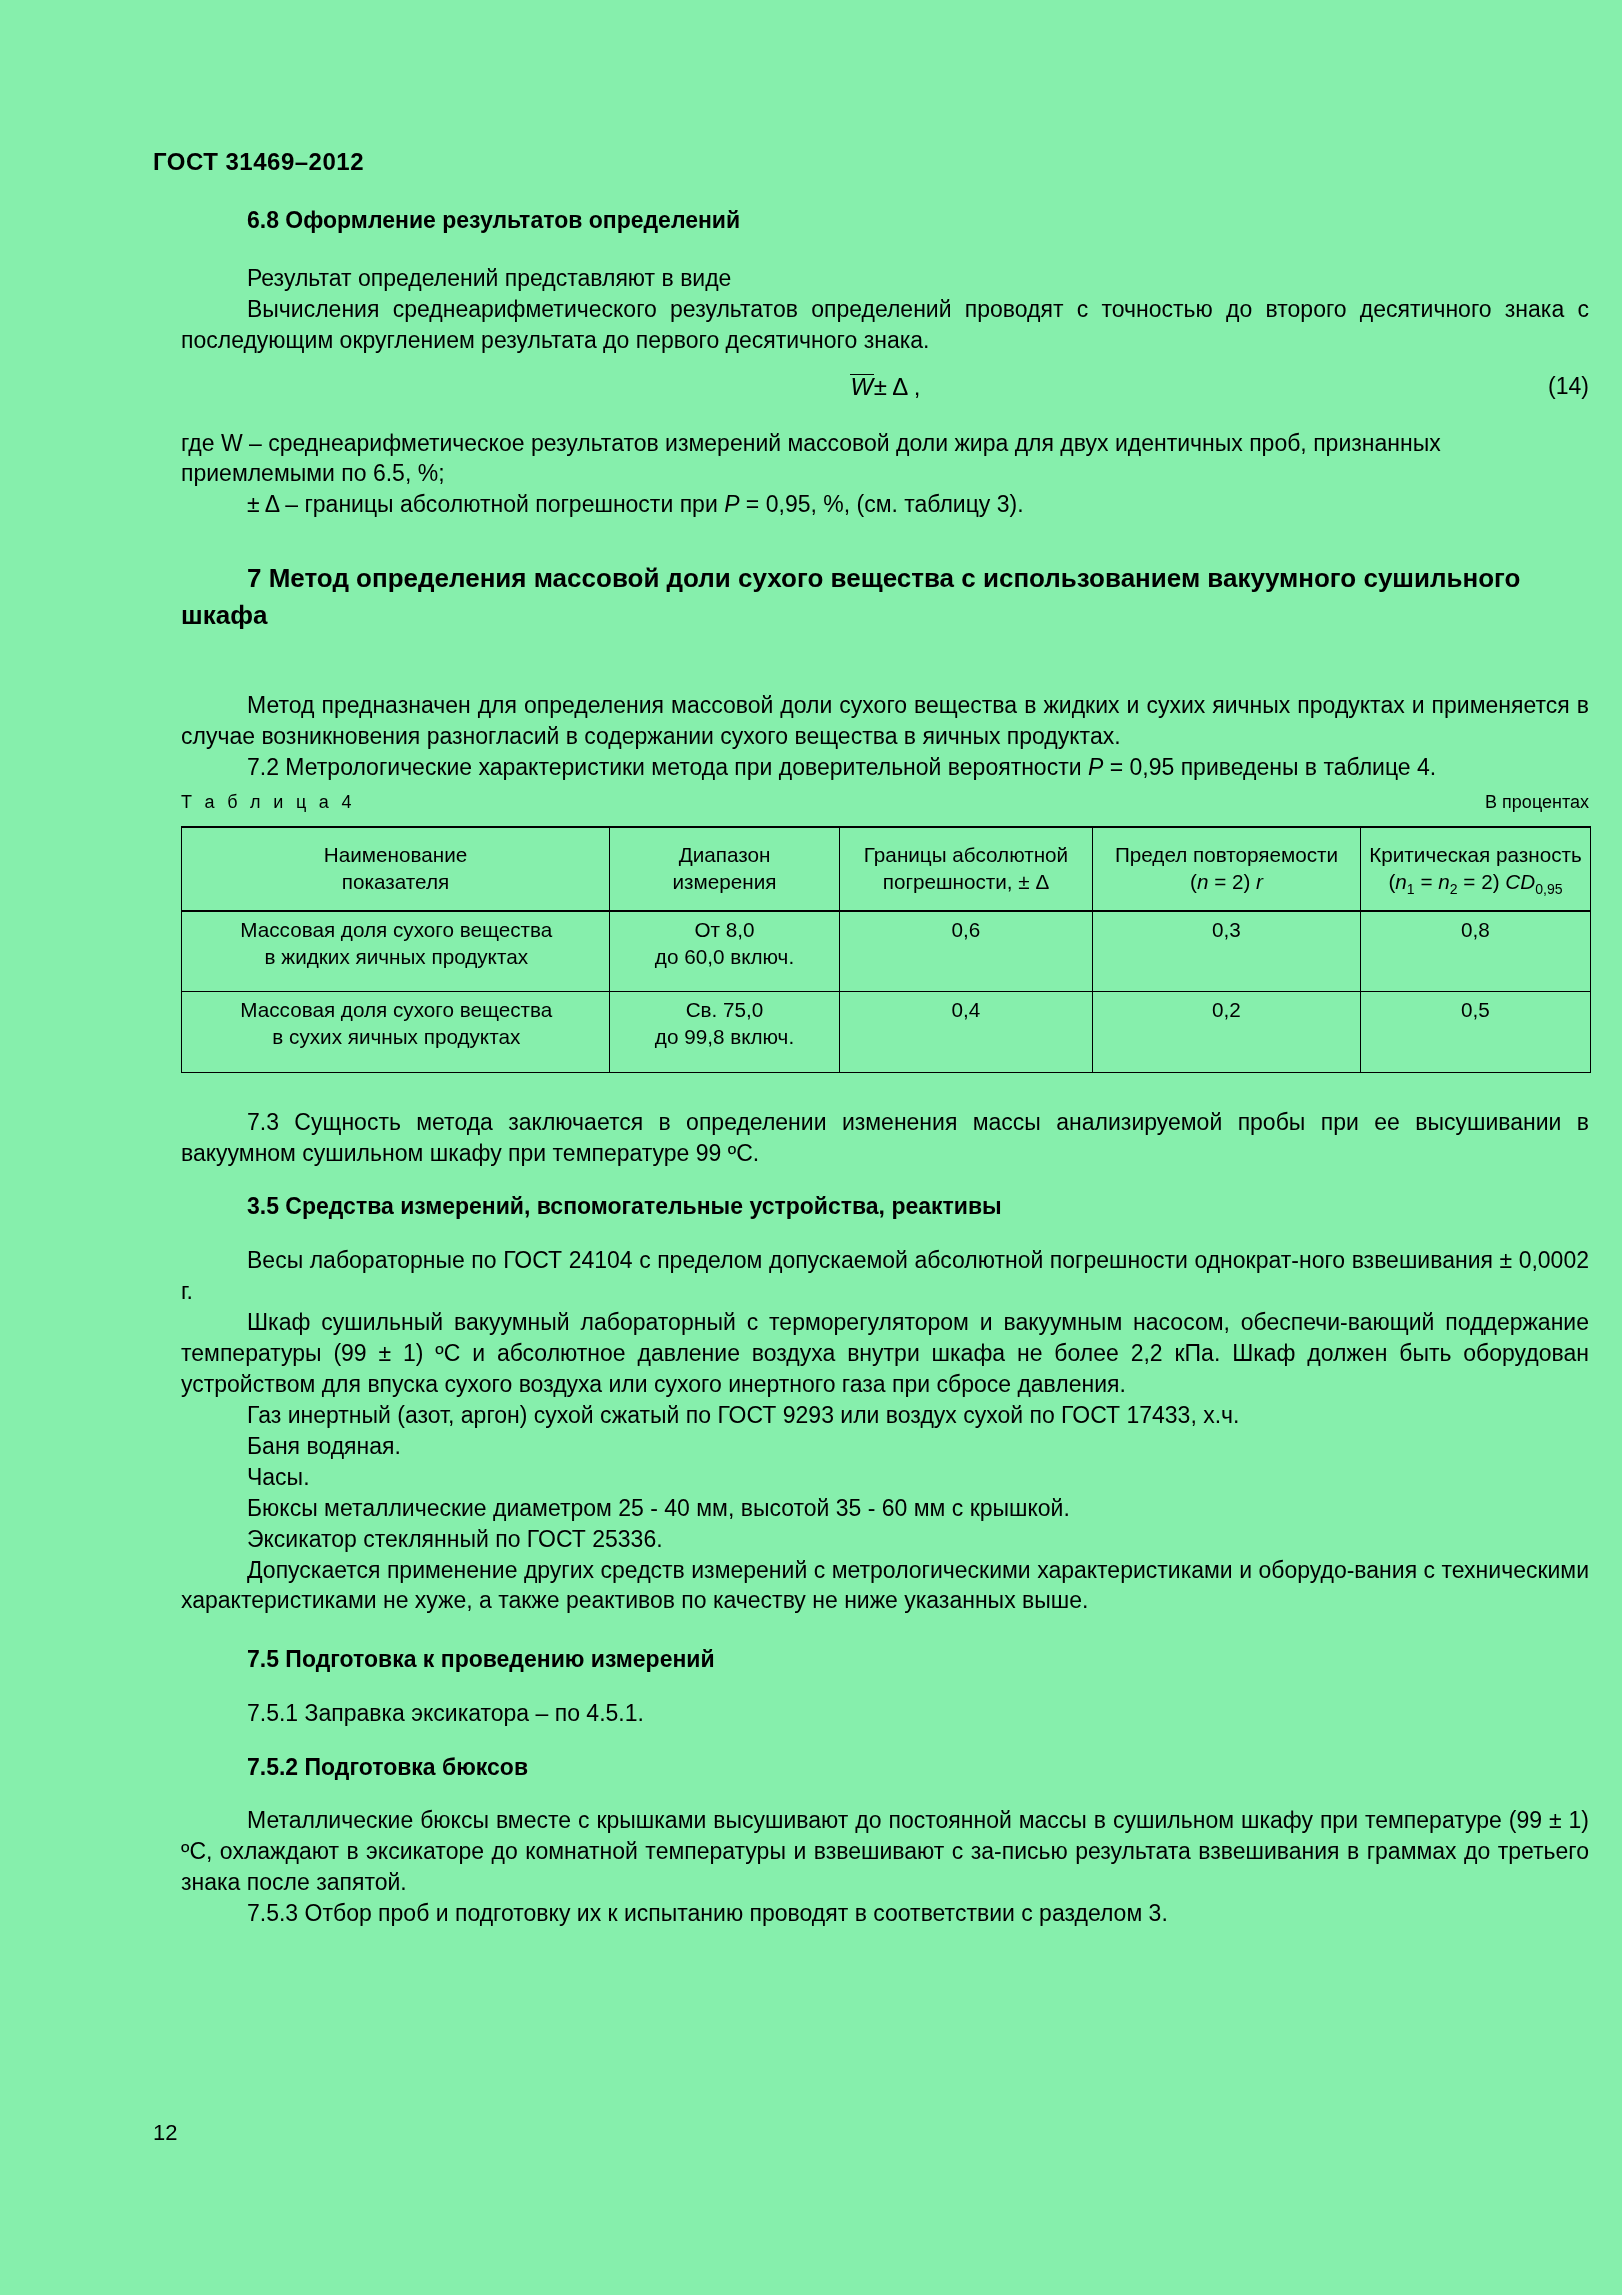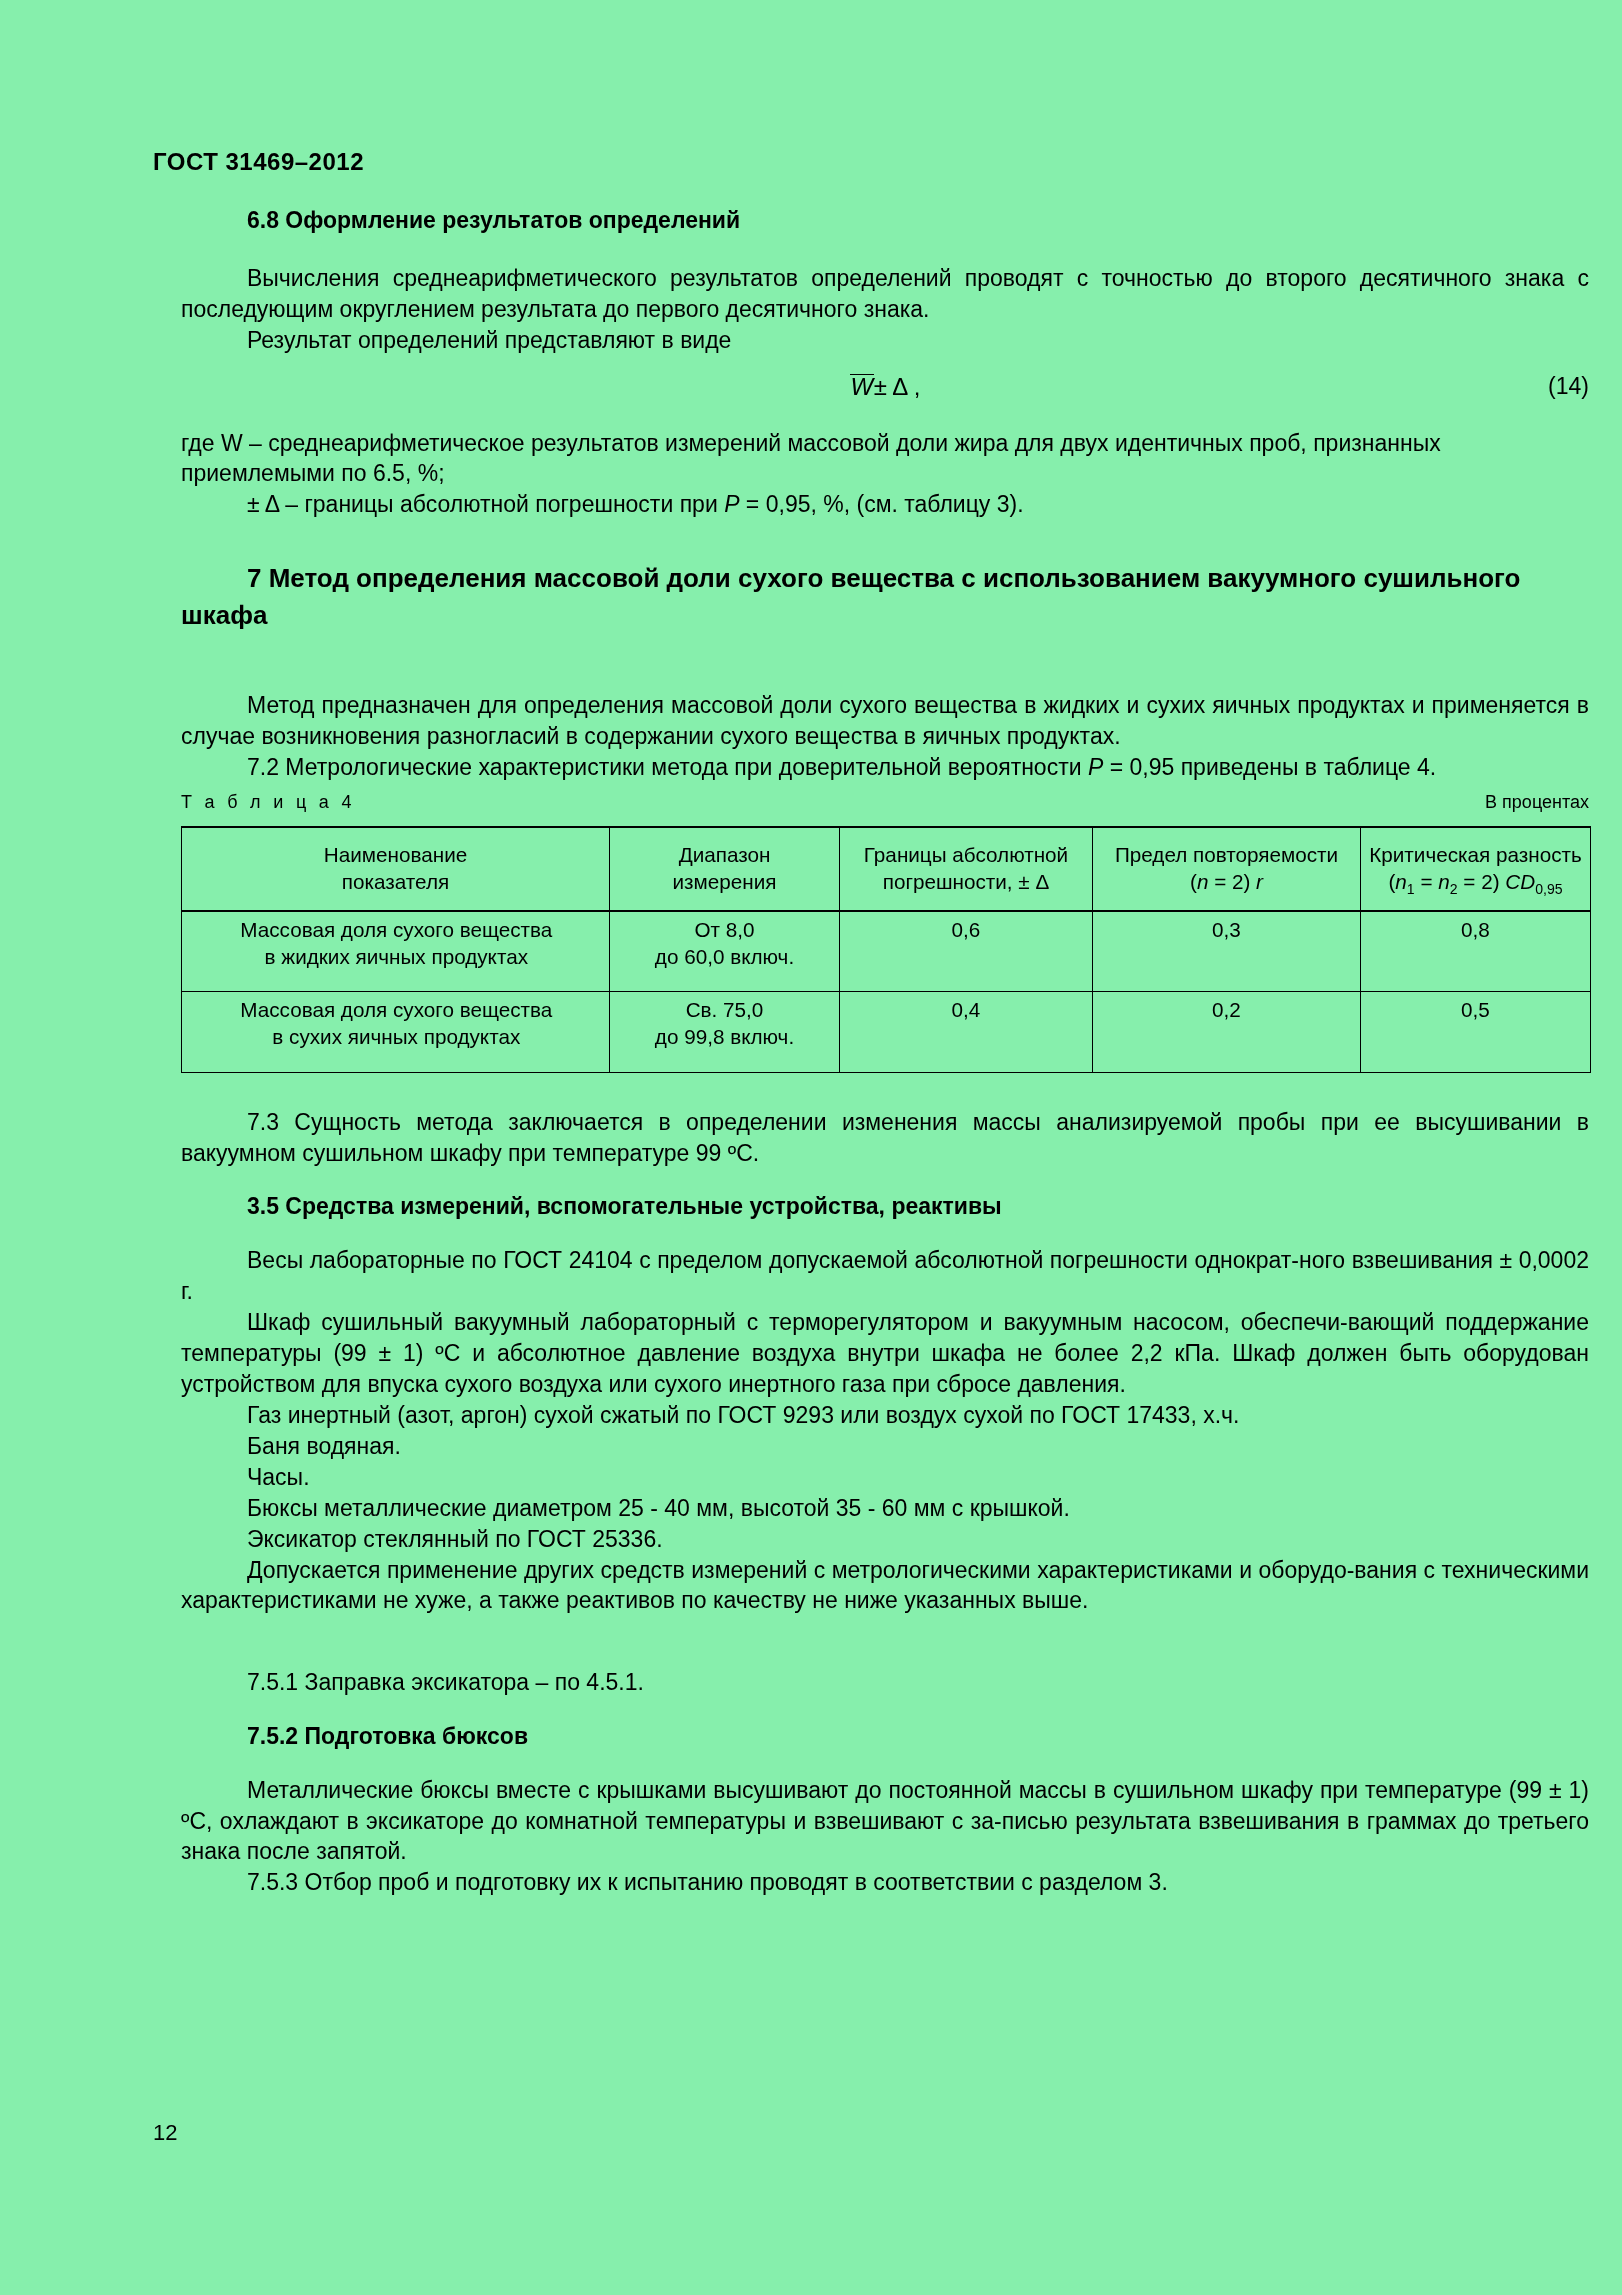--- a/index.html
+++ b/index.html
@@ -177,22 +177,22 @@
 <body>
 
 <div class="page">
 
   <div class="doc-header">ГОСТ 31469–2012</div>
 
   <div class="content" style="top:205px;">
 
     <div class="sec-head">6.8 Оформление результатов определений</div>
     <div class="sp-36"></div>
+    <p class="body nojust">Результат определений представляют в виде</p>
     <p class="body"> Вычисления среднеарифметического результатов определений проводят с точностью до второго десятичного знака с последующим округлением результата до первого десятичного знака.</p>
-    <p class="body nojust">Результат определений представляют в виде</p>
 
     <div class="sp-20"></div>
     <div class="formula-row">
       <div class="formula-center"><span class="wbar">W</span><span>± Δ ,</span></div>
       <div class="formula-num">(14)</div>
     </div>
     <div class="sp-16"></div>
 
     <p class="body noindent nojust"><span>где </span><span class="wbar">W</span><span> – среднеарифметическое результатов измерений массовой доли жира для двух идентичных проб, признанных приемлемыми по 6.5, %;</span></p>
     <p class="body nojust"><span>± Δ – границы абсолютной погрешности при </span><i>P</i><span> = 0,95, %, (см. таблицу 3).</span></p>
@@ -289,20 +289,21 @@
     <p class="body">Шкаф сушильный вакуумный лабораторный с терморегулятором и вакуумным насосом, обеспечи-вающий поддержание температуры (99 ± 1) ºС и абсолютное давление воздуха внутри шкафа не более 2,2 кПа. Шкаф должен быть оборудован устройством для впуска сухого воздуха или сухого инертного газа при сбросе давления.</p>
     <p class="body nojust">Газ инертный (азот, аргон) сухой сжатый по ГОСТ 9293 или воздух сухой по ГОСТ 17433, х.ч.</p>
     <p class="body nojust">Баня водяная.</p>
     <p class="body nojust">Часы.</p>
     <p class="body nojust">Бюксы металлические диаметром 25 - 40 мм, высотой 35 - 60 мм с крышкой.</p>
     <p class="body nojust">Эксикатор стеклянный по ГОСТ 25336.</p>
     <p class="body">Допускается применение других средств измерений с метрологическими характеристиками и оборудо-вания с техническими характеристиками не хуже, а также реактивов по качеству не ниже указанных выше.</p>
 
     <div class="sp-36"></div>
 
+    <div class="sec-head">7.5 Подготовка к проведению измерений</div>
     <div class="sp-30"></div>
     <p class="body nojust">7.5.1 Заправка эксикатора – по 4.5.1.</p>
 
     <div class="sp-30"></div>
 
     <div class="sec-head">7.5.2 Подготовка бюксов</div>
     <div class="sp-30"></div>
     <p class="body">Металлические бюксы вместе с крышками высушивают до постоянной массы в сушильном шкафу при температуре (99 ± 1) ºС, охлаждают в эксикаторе до комнатной температуры и взвешивают с за-писью результата взвешивания в граммах до третьего знака после запятой.</p>
     <p class="body nojust">7.5.3 Отбор проб и подготовку их к испытанию проводят в соответствии с разделом 3.</p>
 

